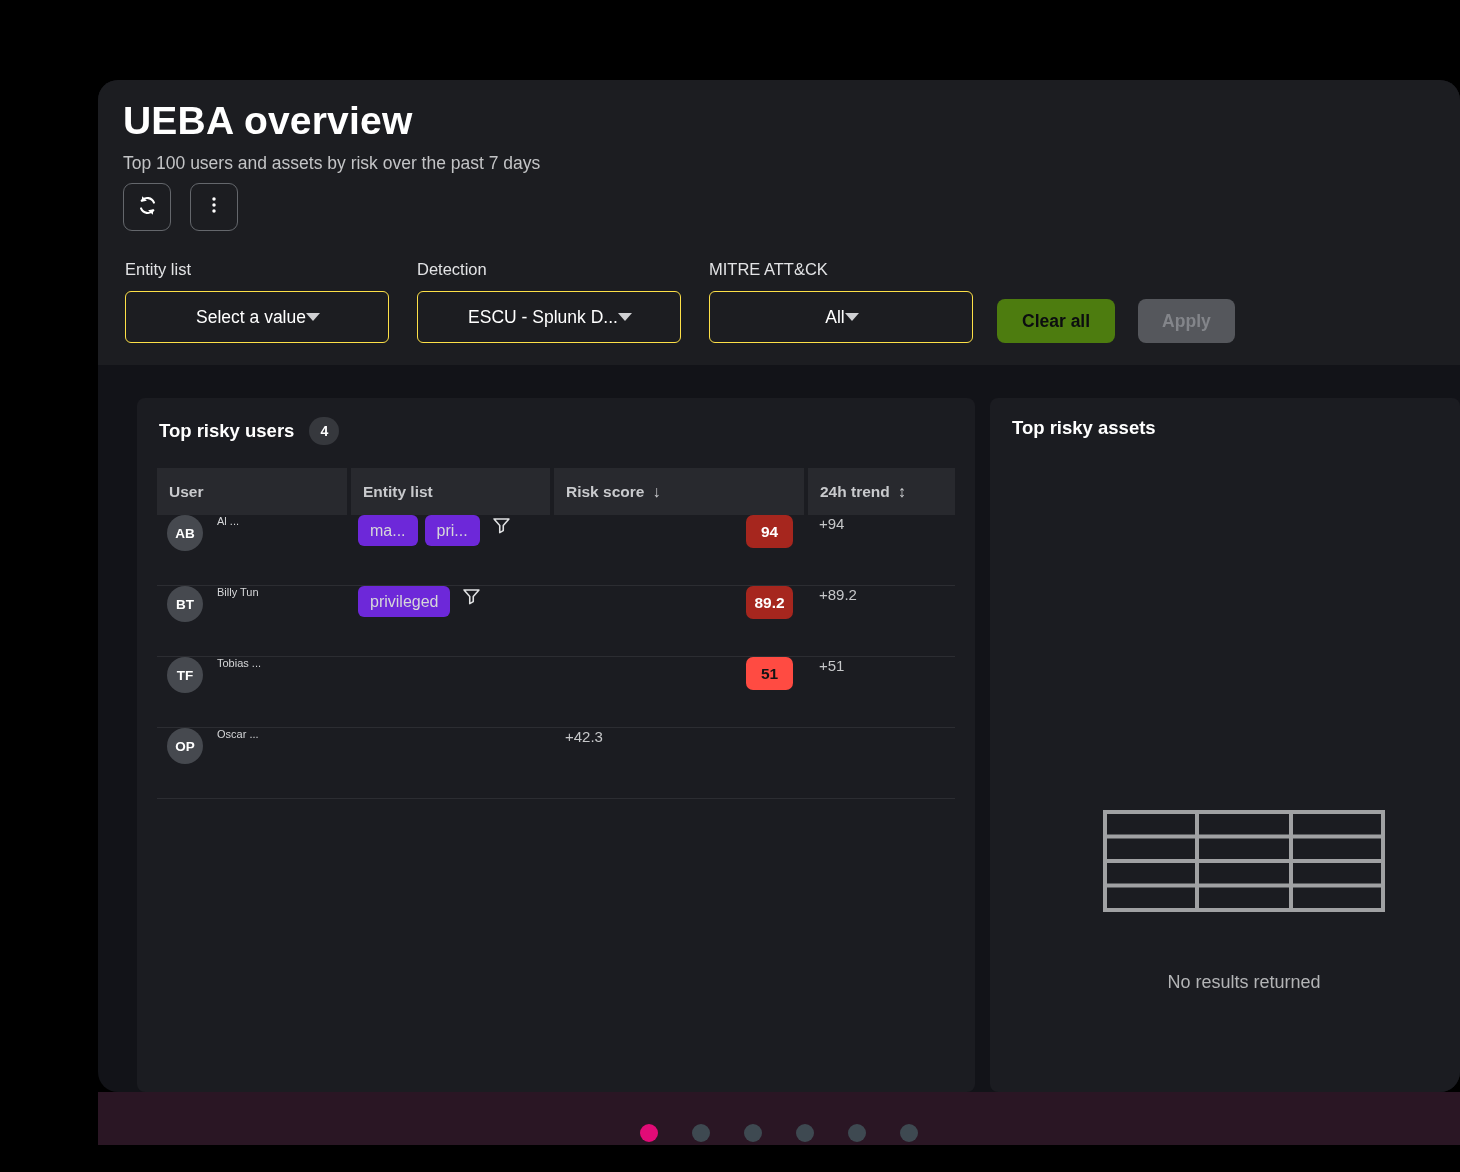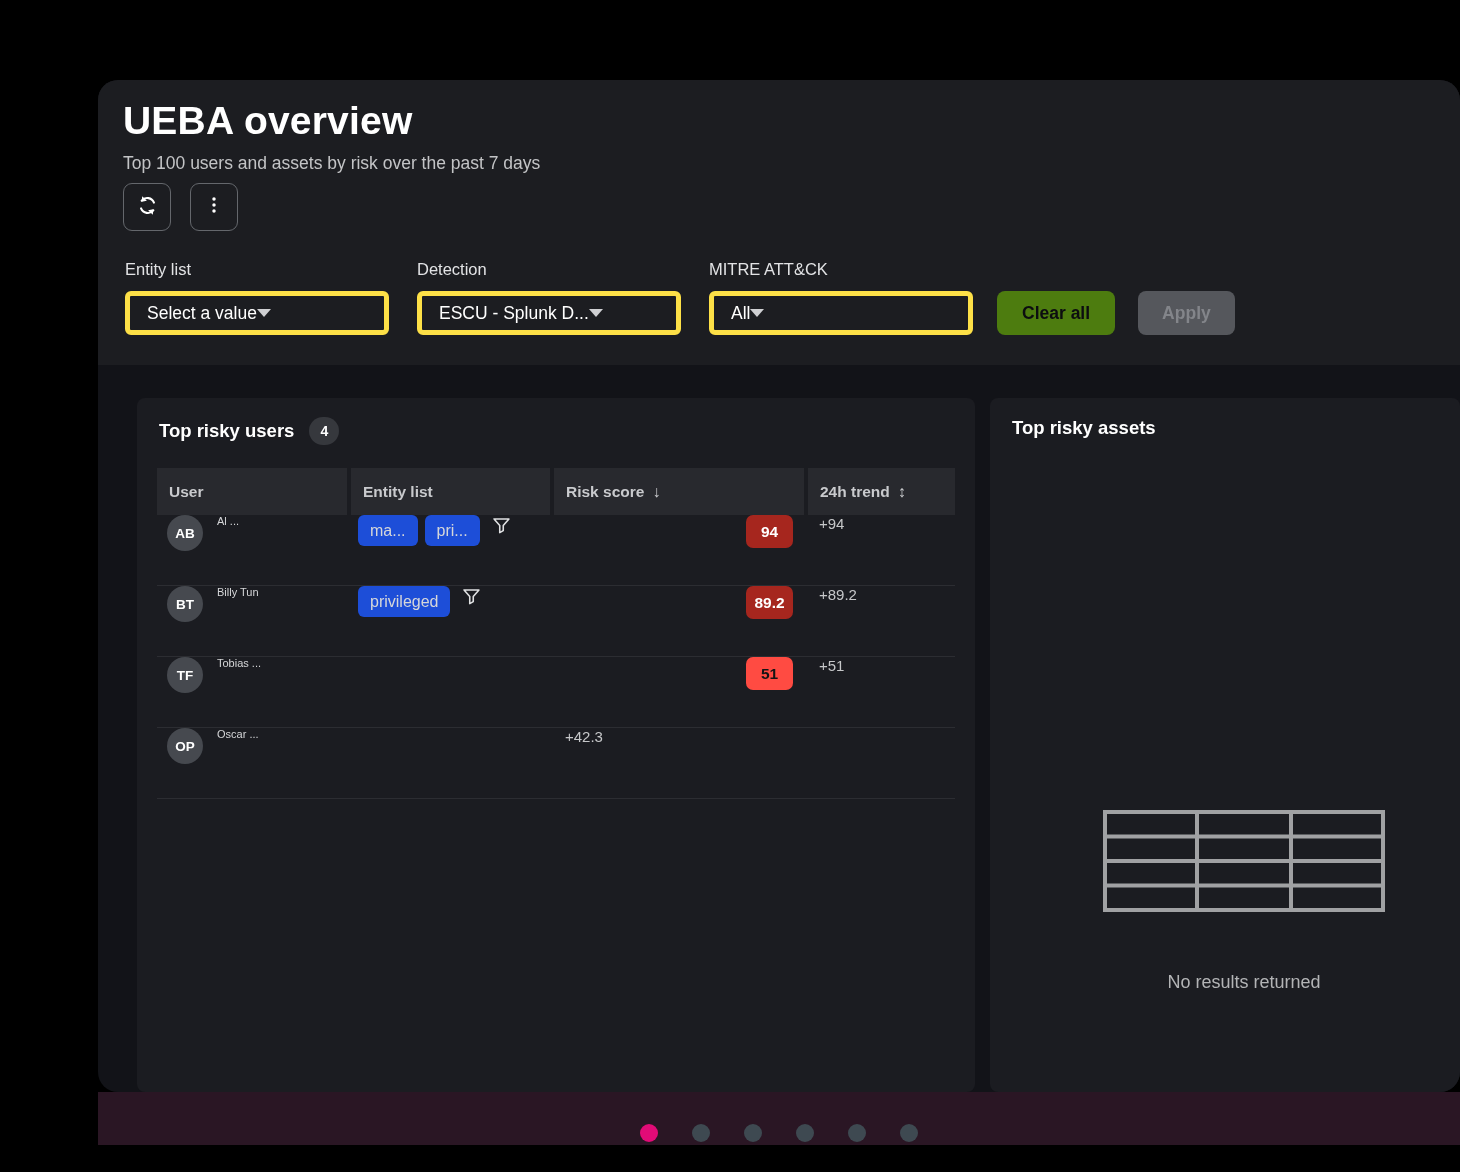--- a/index.html
+++ b/index.html
@@ -16,22 +16,22 @@
   .page-subtitle{color:#c3c4c6;font-size:17.5px;margin-top:13px;line-height:22px;}
 
   .toolbar{display:flex;gap:19px;margin-top:9px;}
   .icon-btn{width:46px;height:46px;border:1px solid #64676c;border-radius:9px;
             background:transparent;display:flex;align-items:center;justify-content:center;cursor:pointer;}
 
   
   .filters{position:absolute;left:27px;top:180px;display:flex;align-items:flex-end;}
   .filter-group{width:264px;margin-right:28px;display:flex;flex-direction:column;}
   .filter-label{color:#e2e3e5;font-size:16.5px;margin-bottom:12px;}
-  .dropdown{height:44px;box-sizing:border-box;border:5px solid #fde047;border-radius:6px;
-            display:flex;align-items:center;justify-content:flex-start;
+  .dropdown{height:52px;box-sizing:border-box;border:1px solid #fde047;border-radius:6px;
+            display:flex;align-items:center;justify-content:center;
             padding:0 15px 0 17px;color:#ffffff;font-size:17.5px;cursor:pointer;background:transparent;}
   .caret{width:0;height:0;border-left:7px solid transparent;border-right:7px solid transparent;
          border-top:8px solid #cfd0d3;}
   .btn{height:44px;border:none;border-radius:8px;font-size:17.5px;font-weight:bold;
        font-family:"Liberation Sans",sans-serif;cursor:pointer;}
   .btn-clear{background:#4d7c0f;color:#0c0d10;padding:0 25px;margin-left:-4px;}
   .btn-apply{background:#55575c;color:#83858a;padding:0 24px;margin-left:23px;cursor:default;}
 
   
   .panel{position:absolute;top:318px;bottom:0;background:#1b1c21;border-radius:8px;}
@@ -53,21 +53,21 @@
   .col-entity{width:199px;flex:none;}
   .col-score{width:250px;flex:none;}
   .col-trend{flex:1;}
   .trow{display:flex;gap:4px;height:70px;align-items:center;border-bottom:1px solid #2c2d32;cursor:pointer;}
   .cell{display:flex;align-items:flex-start;box-sizing:border-box;height:100%;}
   .cell-user{gap:14px;padding-left:10px;}
   .avatar{width:36px;height:36px;border-radius:50%;background:#46494f;color:#ffffff;
           font-size:13.5px;font-weight:bold;display:flex;align-items:center;justify-content:center;flex:none;}
   .user-name{color:#d5d6d8;font-size:11px;}
   .cell-entity{gap:7px;padding-left:7px;}
-  .tag{background:#1d4ed8;border-radius:6px;color:#d6d7d9;font-size:16px;height:31px;
+  .tag{background:#6d28d9;border-radius:6px;color:#d6d7d9;font-size:16px;height:31px;
        display:flex;align-items:center;padding:0 12px;cursor:pointer;}
   .filter-btn{margin-left:4px;display:flex;align-items:center;cursor:pointer;}
   .cell-score{justify-content:flex-end;padding-right:11px;}
   .score-badge{min-width:47px;height:33px;border-radius:7px;font-weight:bold;font-size:15.5px;
                display:flex;align-items:center;justify-content:center;padding:0 8px;box-sizing:border-box;}
   .cell-trend{padding-left:11px;color:#c6c7c9;font-size:15px;}
 
   
   .empty-state{position:absolute;left:113px;top:412px;width:282px;text-align:center;}
   .empty-msg{margin-top:56px;color:#b3b4b6;font-size:18px;}

